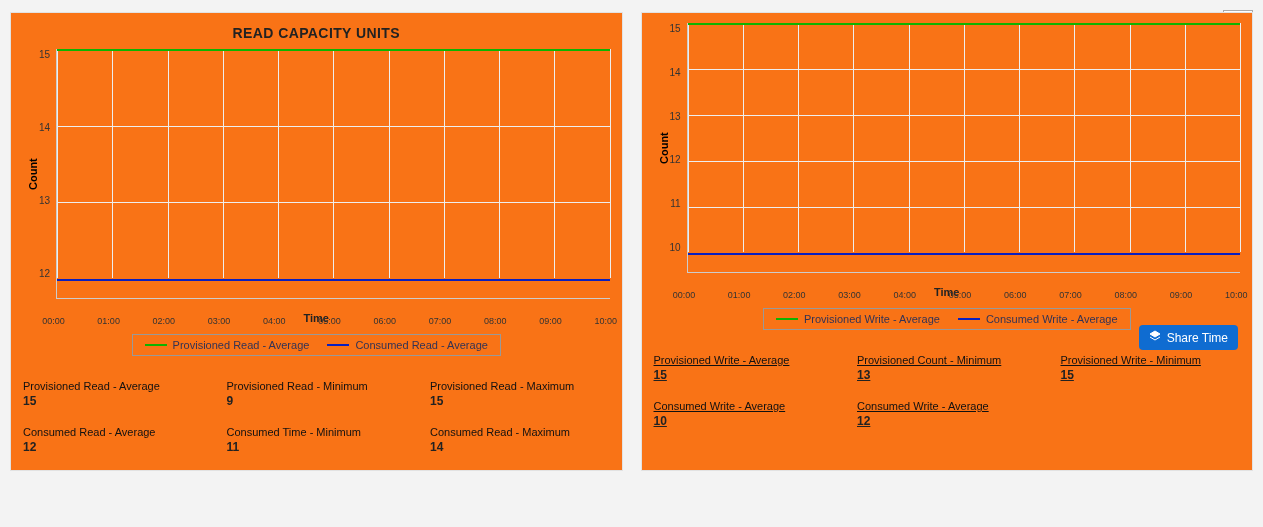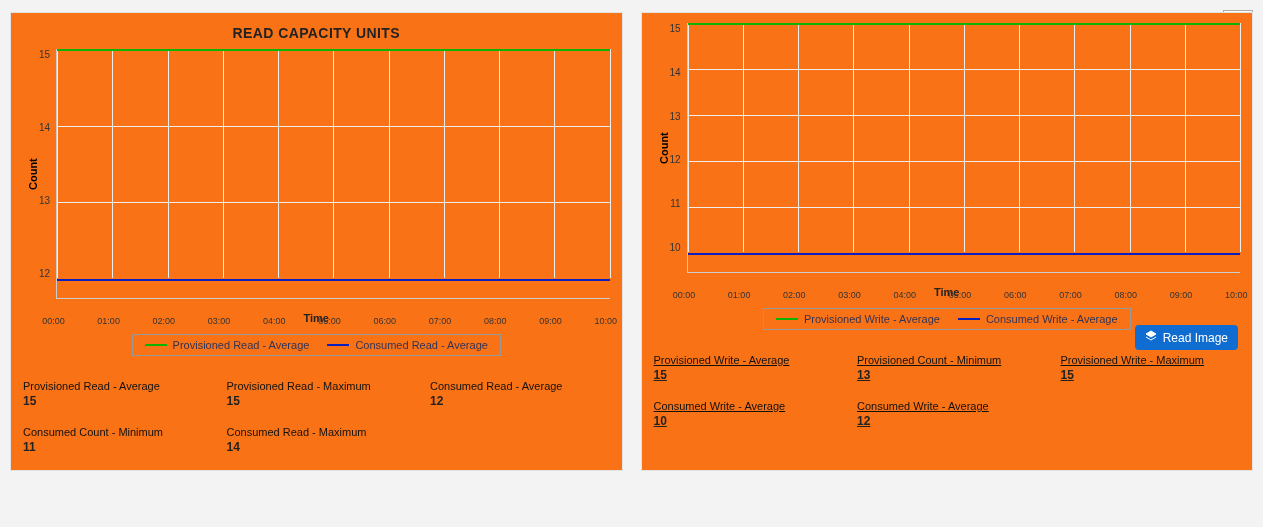--- a/index.html
+++ b/index.html
@@ -211,29 +211,33 @@
             <span>Consumed Read - Average</span>
           </div>
         </div>
     </div>
     <div class="stats" id="stats-0">
         <div>
           <div class="stat-label">Provisioned Read - Average</div>
           <div class="stat-value">15</div>
         </div>
         <div>
+          <div class="stat-label">Provisioned Read - Minimum</div>
+          <div class="stat-value">9</div>
+        </div>
+        <div>
           <div class="stat-label">Provisioned Read - Maximum</div>
           <div class="stat-value">15</div>
         </div>
         <div>
           <div class="stat-label">Consumed Read - Average</div>
           <div class="stat-value">12</div>
         </div>
         <div>
-          <div class="stat-label">Consumed Count - Minimum</div>
+          <div class="stat-label">Consumed Time - Minimum</div>
           <div class="stat-value">11</div>
         </div>
         <div>
           <div class="stat-label">Consumed Read - Maximum</div>
           <div class="stat-value">14</div>
         </div>
       </div>
   </div>
 
   <div class="panel">
@@ -298,37 +302,37 @@
     <div class="stats underlined" id="stats-1">
         <div>
           <div class="stat-label">Provisioned Write - Average</div>
           <div class="stat-value">15</div>
         </div>
         <div>
           <div class="stat-label">Provisioned Count - Minimum</div>
           <div class="stat-value">13</div>
         </div>
         <div>
-          <div class="stat-label">Provisioned Write - Maximum</div>
+          <div class="stat-label">Provisioned Write - Minimum</div>
           <div class="stat-value">15</div>
         </div>
         <div>
           <div class="stat-label">Consumed Write - Average</div>
           <div class="stat-value">10</div>
         </div>
         <div>
           <div class="stat-label">Consumed Write - Average</div>
           <div class="stat-value">12</div>
         </div>
       </div>
 
     <button class="share-btn">
       <span class="layers-icon">
         <svg width="12" height="12" viewBox="0 0 24 24" fill="none" stroke="#fff" stroke-width="2">
           <polygon points="12,2 22,8 12,14 2,8" fill="#fff"></polygon>
           <polyline points="2,14 12,20 22,14"></polyline>
         </svg>
       </span>
-      <span>Read Image</span>
+      <span>Share Time</span>
     </button>
   </div>
 
 </div>
 
 </body></html>

